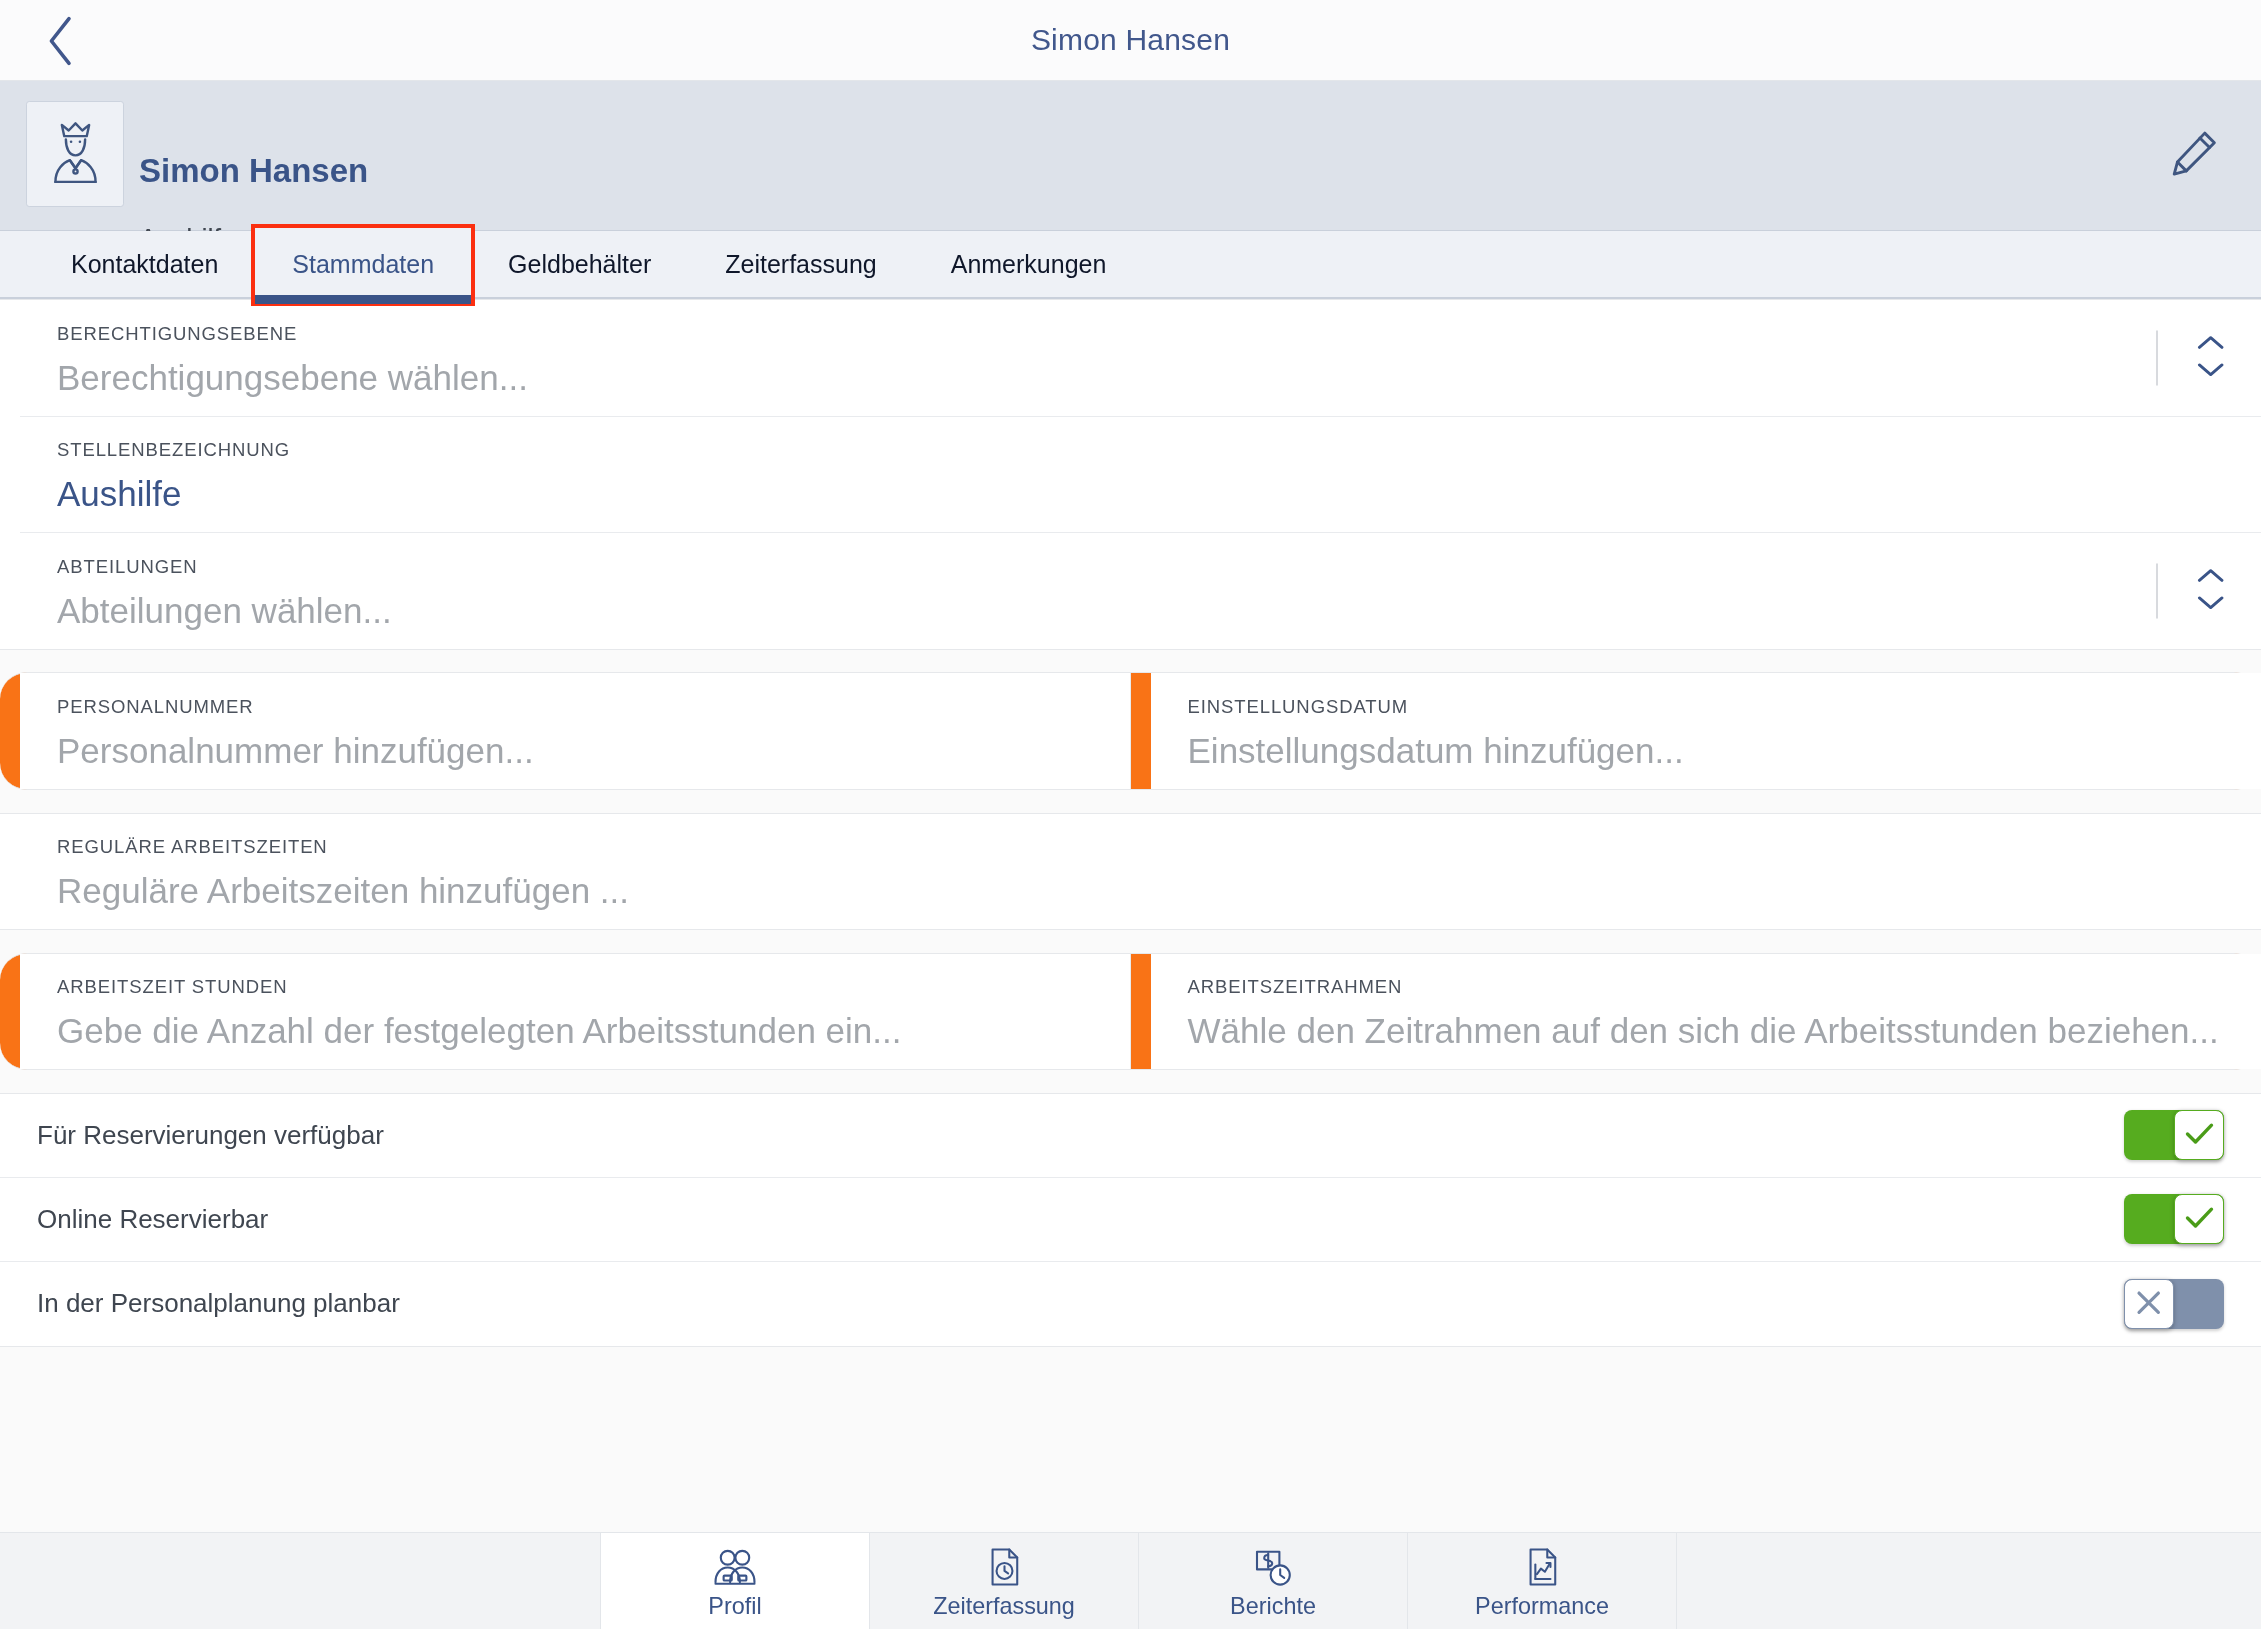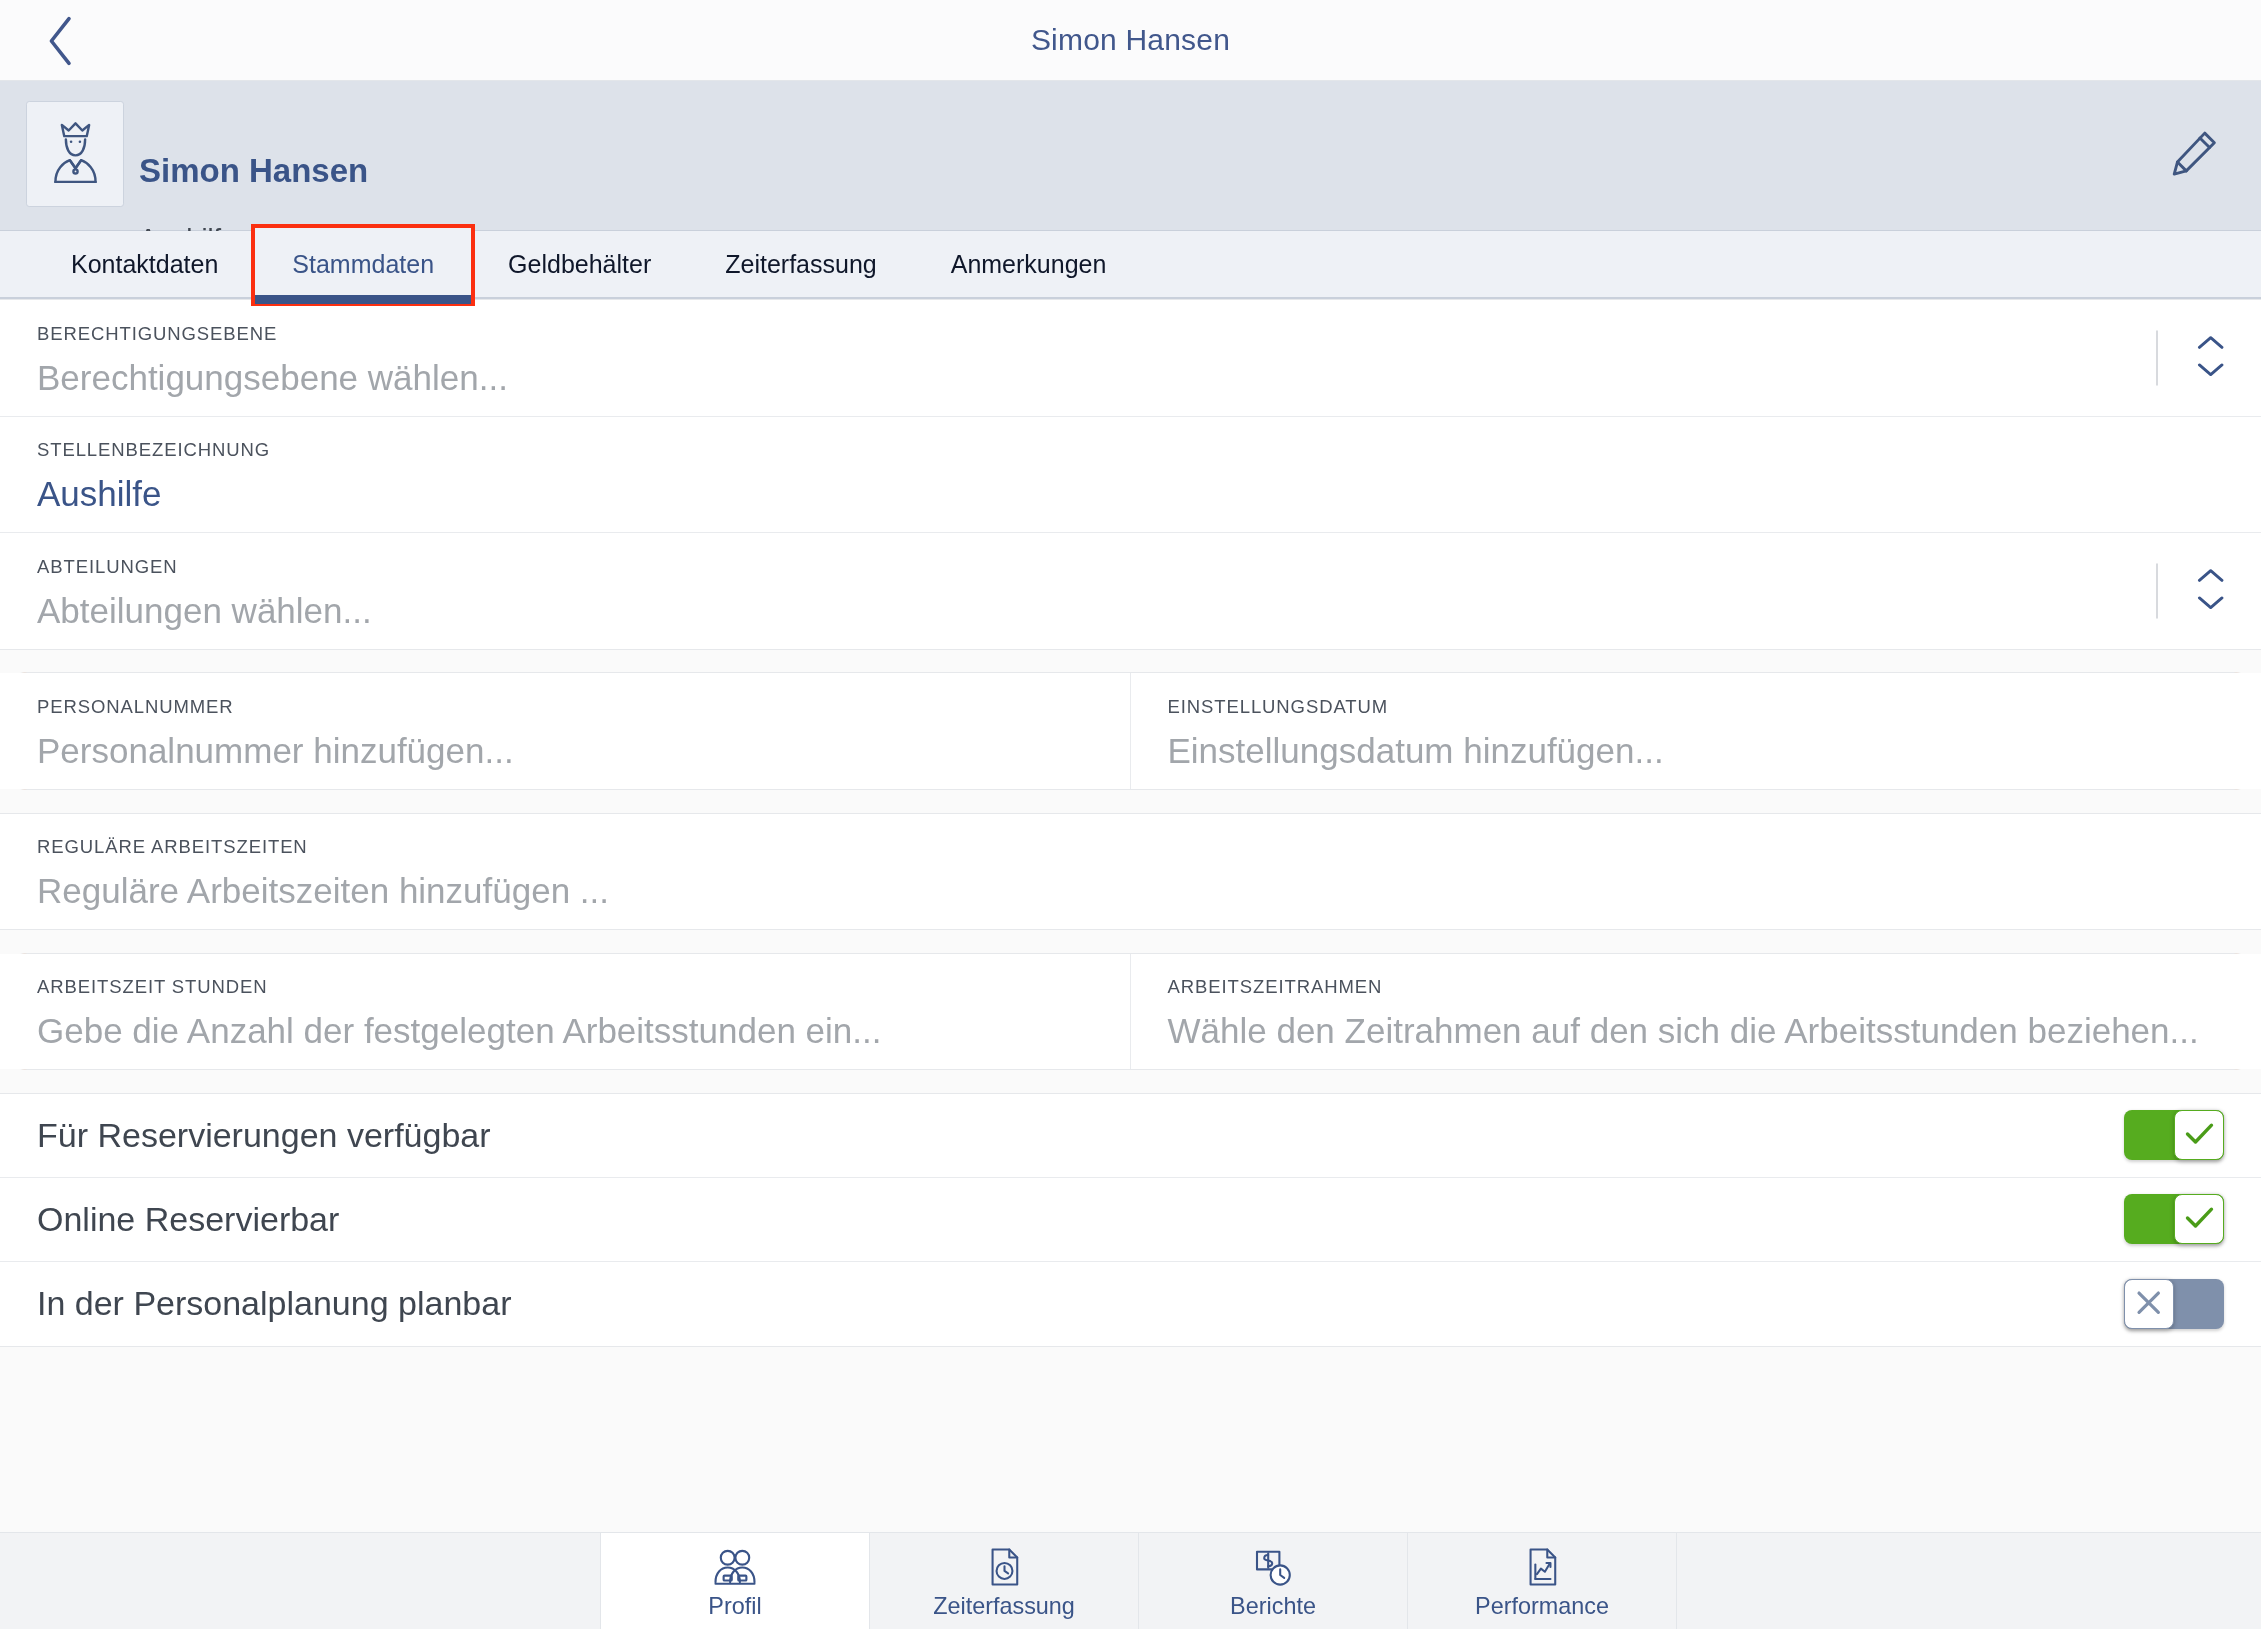--- a/index.html
+++ b/index.html
@@ -164,20 +164,21 @@
     border-top: 1.6px solid #e6e8eb;
     border-bottom: 1.6px solid #e6e8eb;
   }
   .gap { height: 22.6px; background: #fafafa; }
 
   .field {
     position: relative;
     background: #ffffff;
     padding: 22.6px 37px 21px 37px;
     border-bottom: 1.6px solid #e9ebee;
+    margin-left: 20px;
   }
   .field:last-child { border-bottom: none; }
   .field-label {
     font-size: 18.5px;
     letter-spacing: 0.9px;
     color: #4b525d;
     text-transform: uppercase;
     margin-bottom: 16px;
   }
   .field-value {
@@ -233,21 +234,21 @@
   .toggle-row {
     position: relative;
     height: 84px;
     display: flex;
     align-items: center;
     padding: 0 37px;
     border-bottom: 1.6px solid #e9ebee;
   }
   .toggle-row:last-child { border-bottom: none; }
   .toggle-label {
-    font-size: 34px;
+    font-size: 26px;
     color: #3f4650;
   }
   .switch {
     position: absolute;
     right: 37px;
     top: 50%;
     transform: translateY(-50%);
     width: 100px;
     height: 50px;
     border-radius: 8px;

